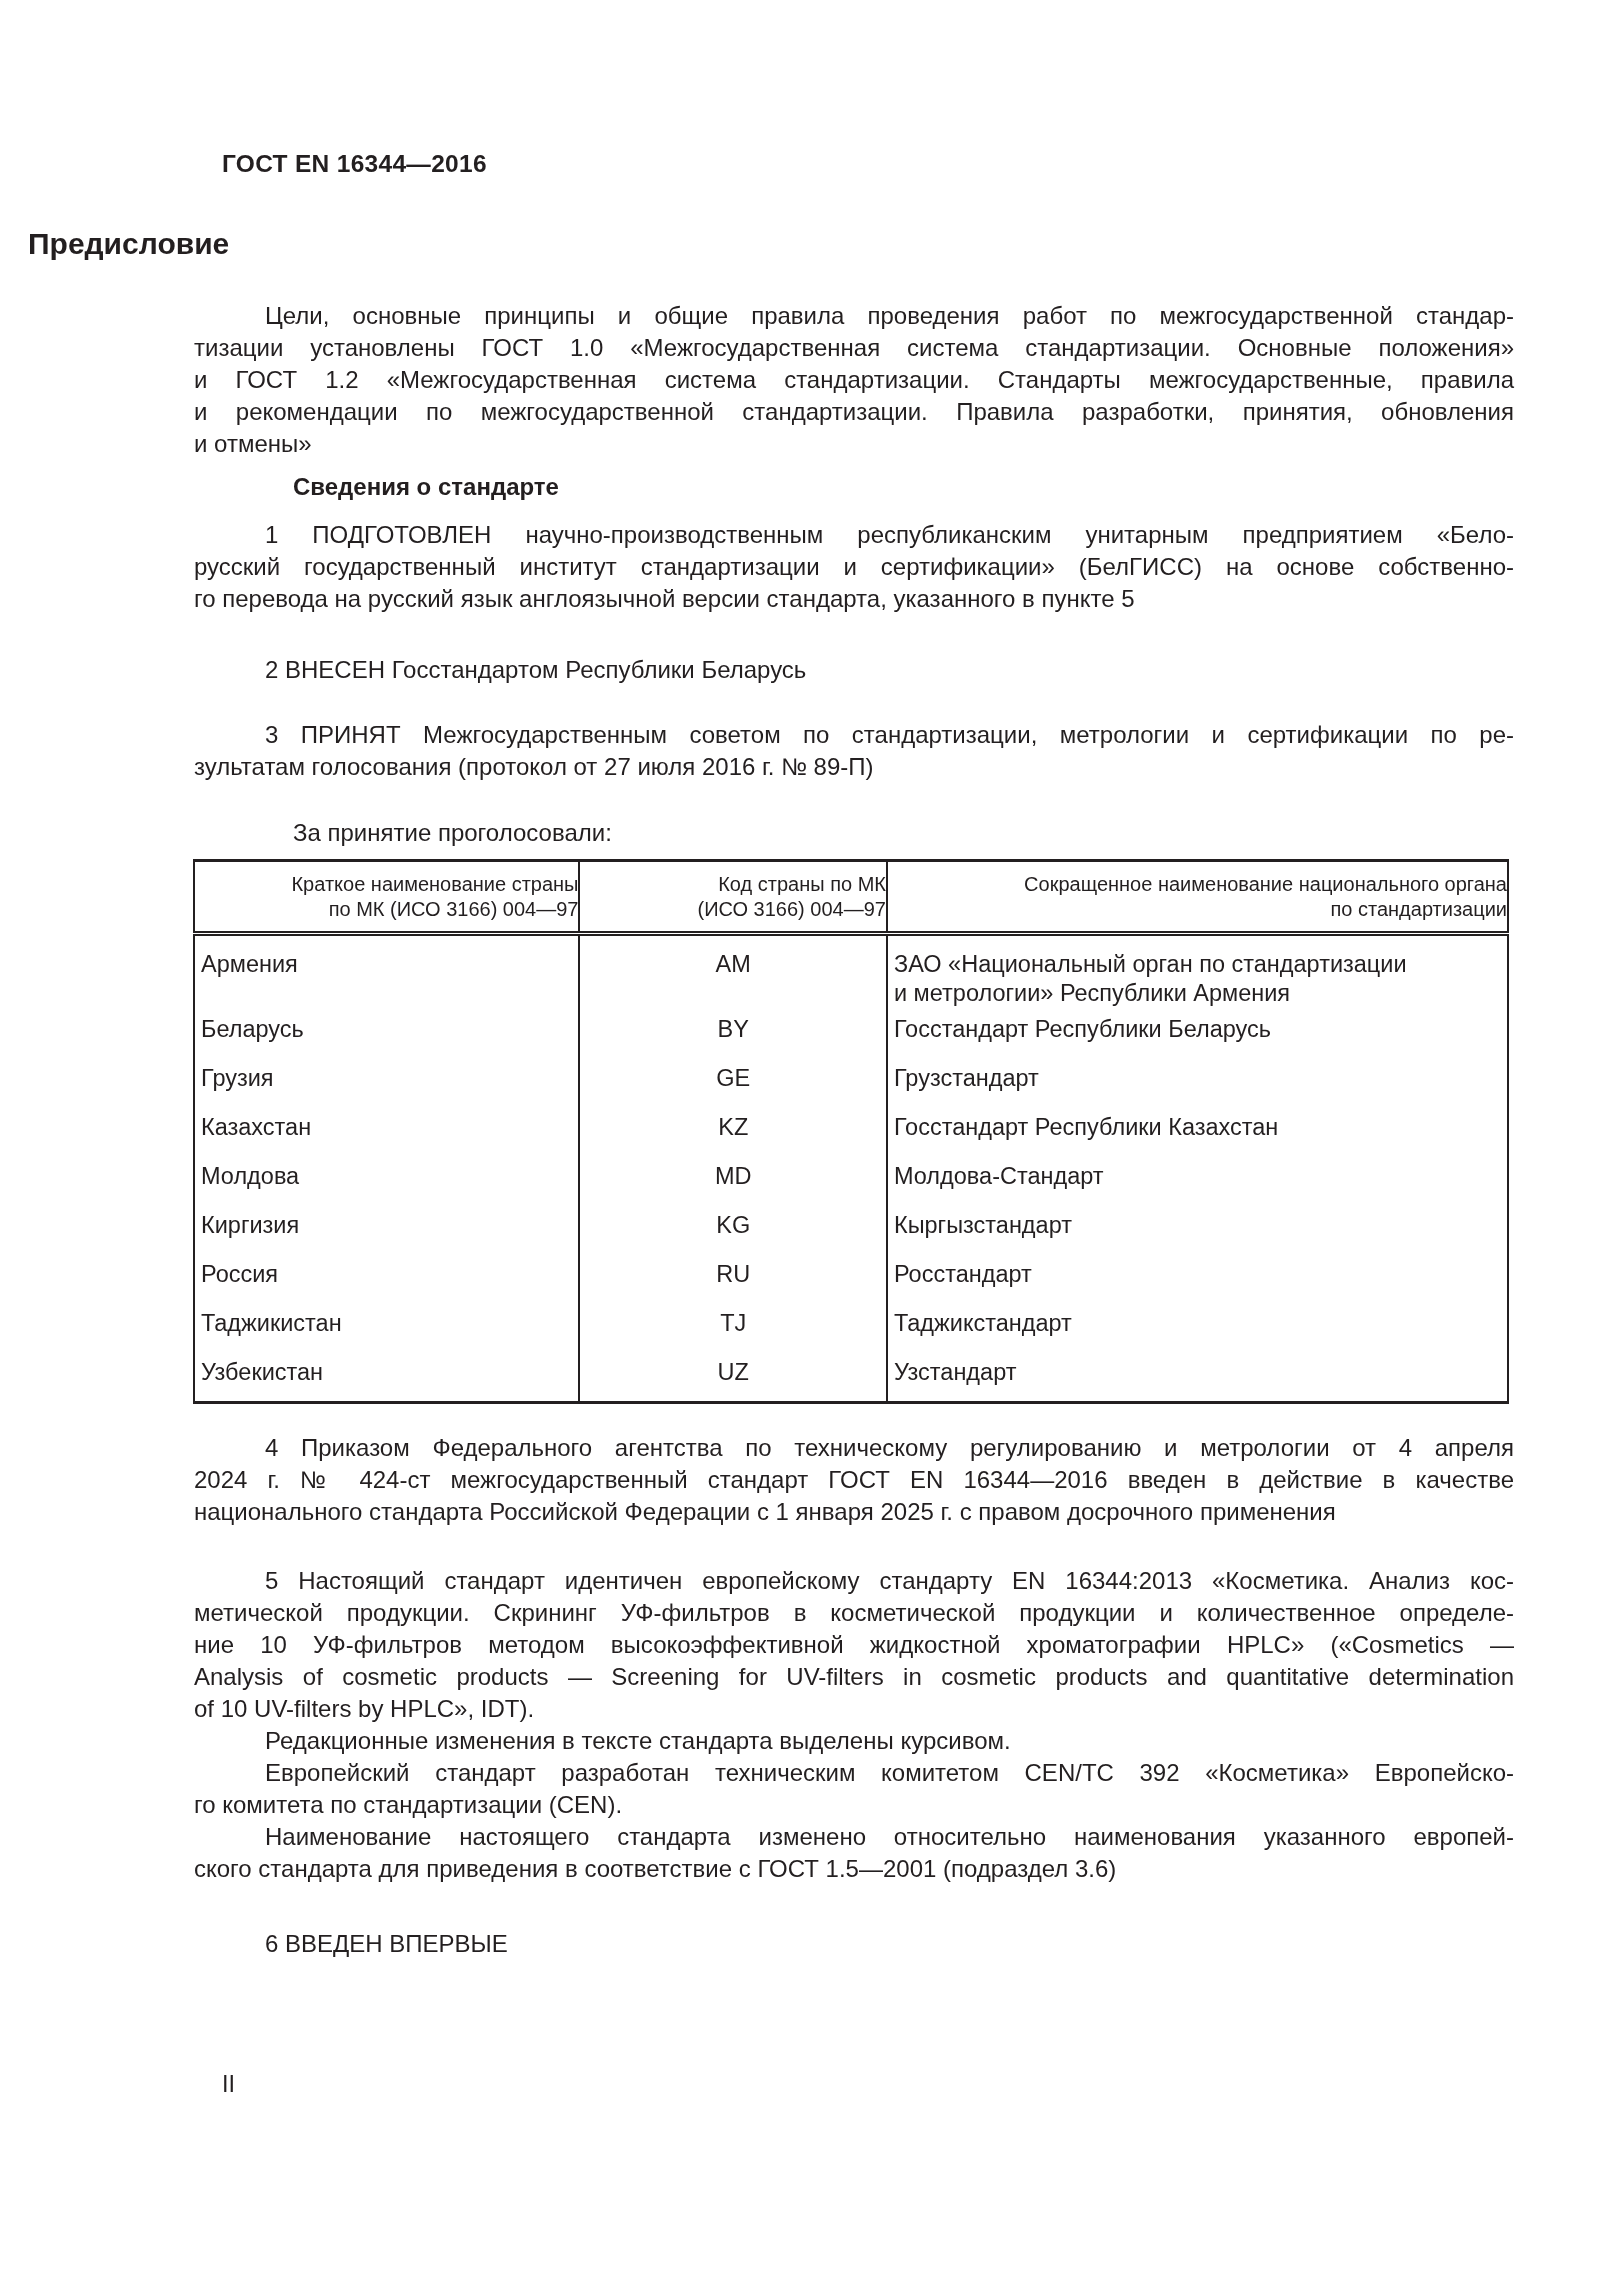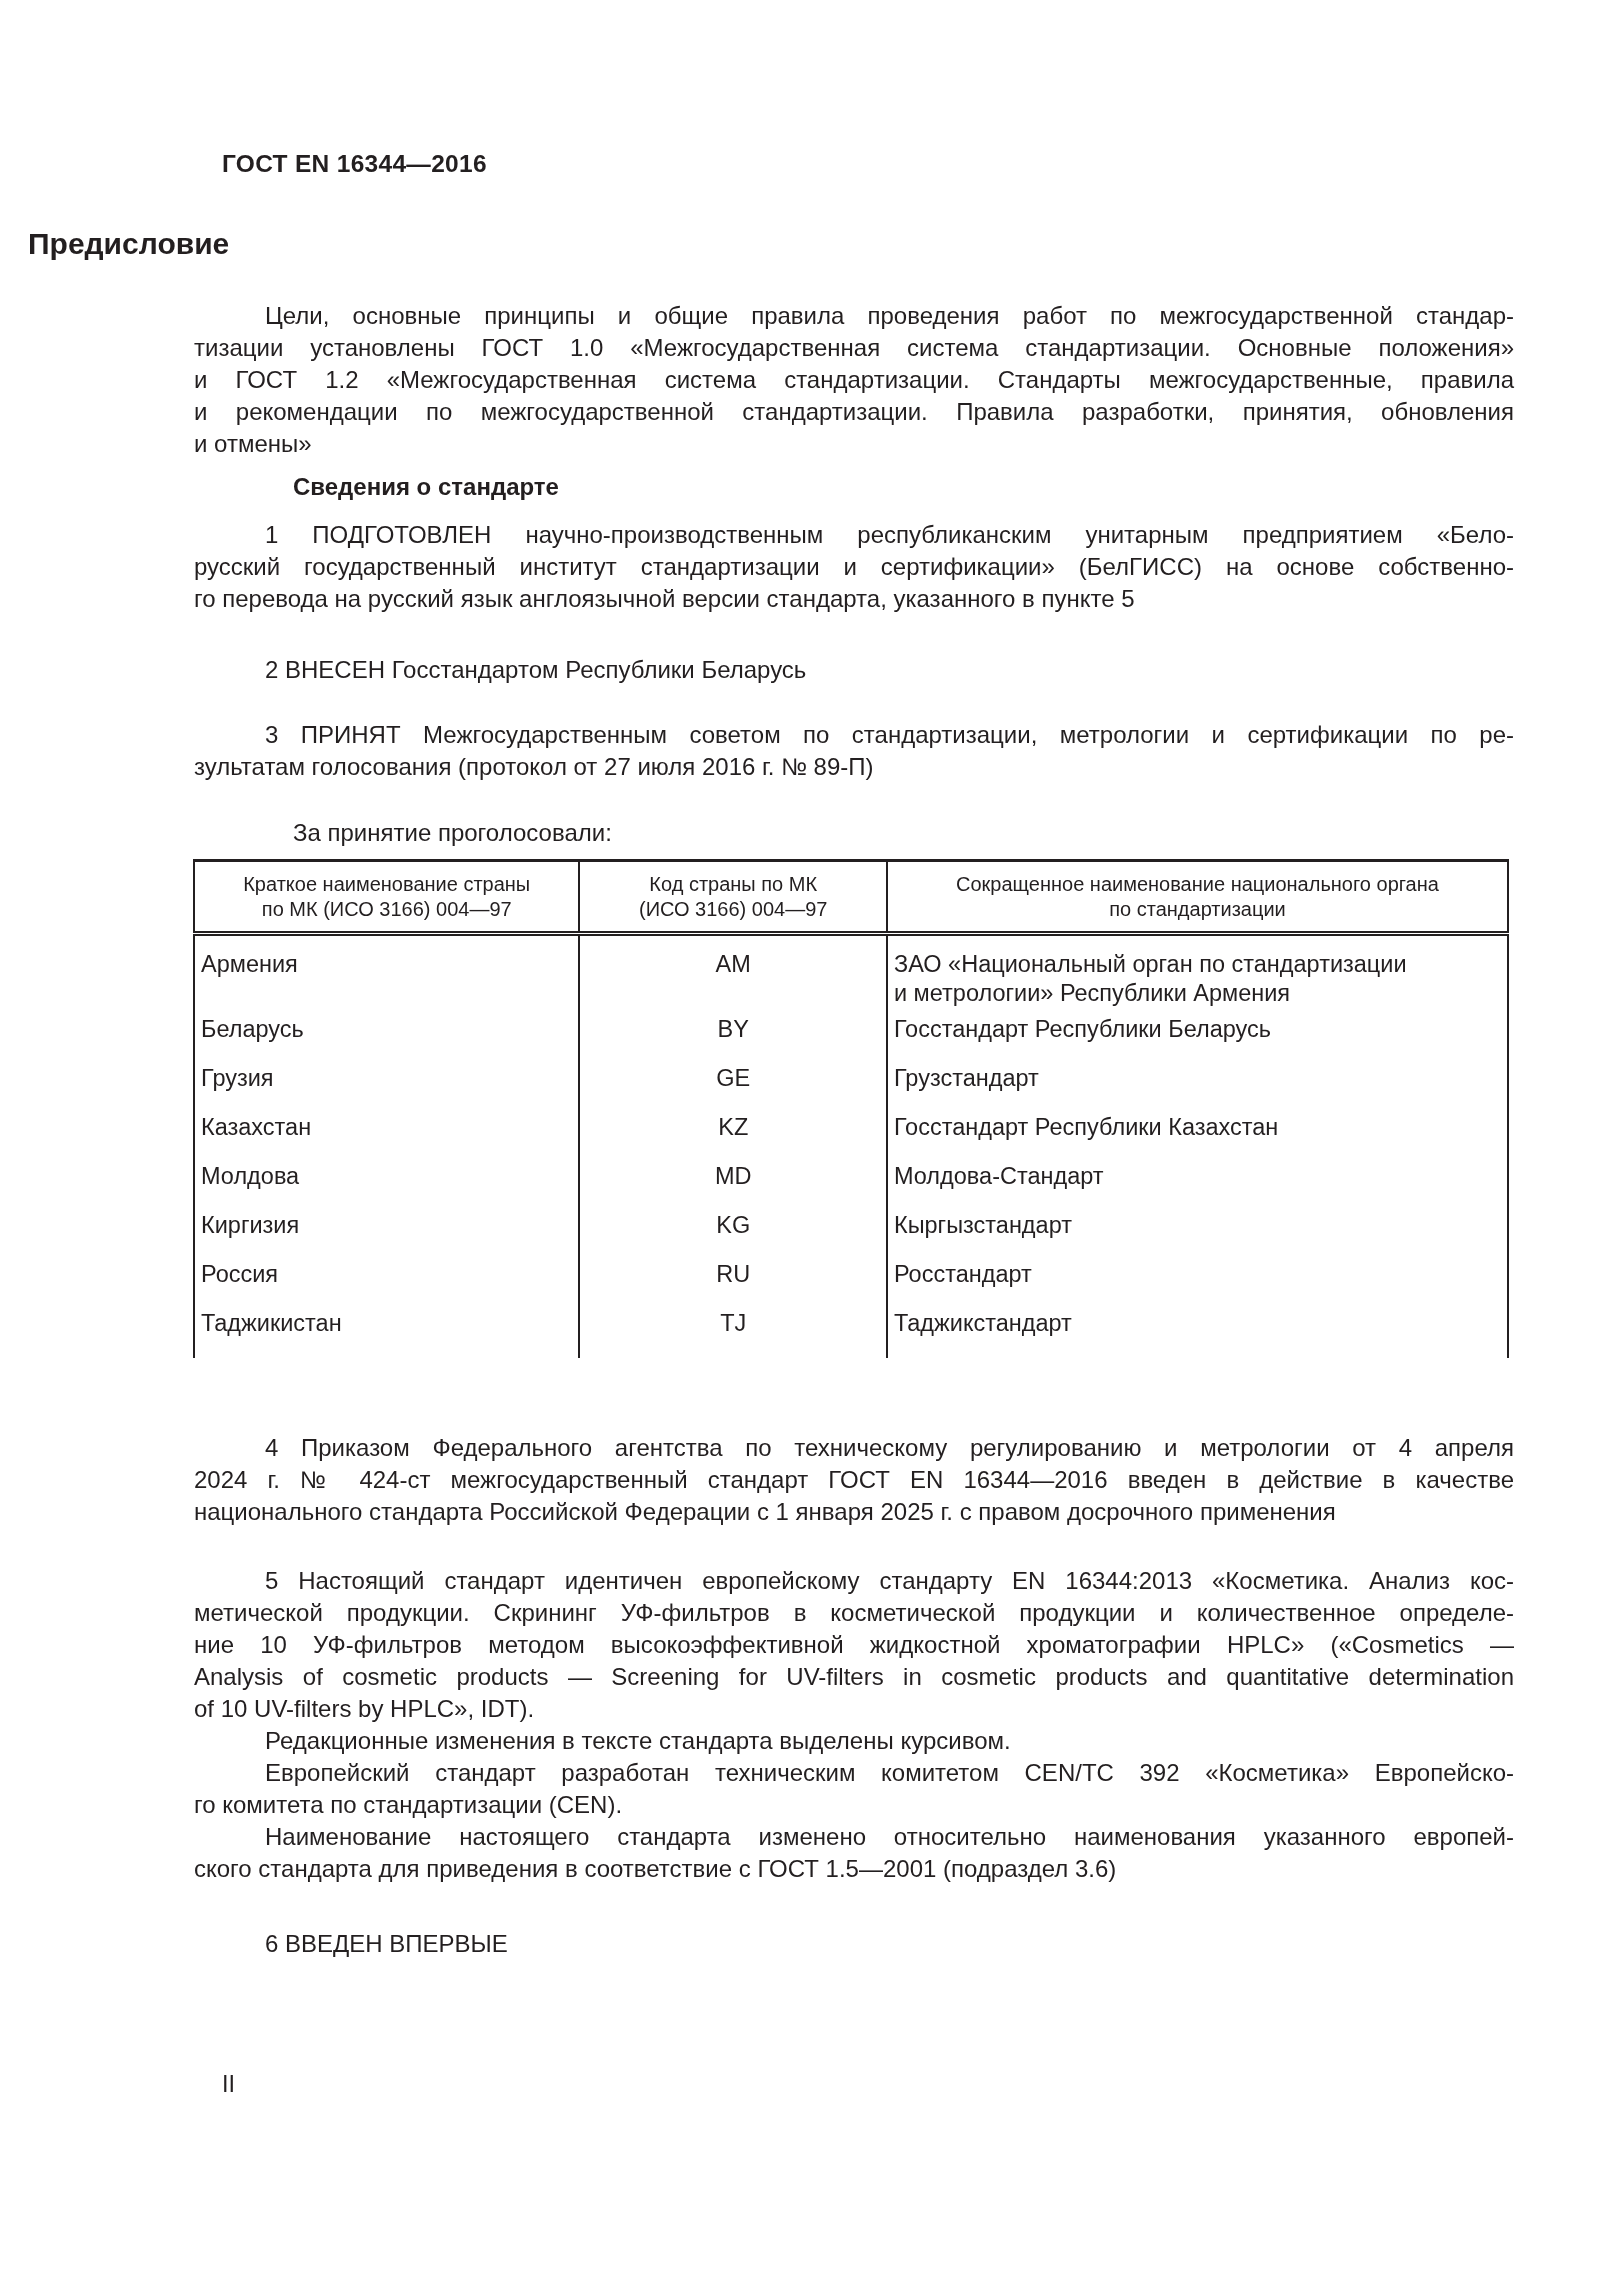--- a/index.html
+++ b/index.html
@@ -19,21 +19,21 @@
   .line.last { text-align-last:left; }
   .subhead { left:265px; top:473px; font-size:24px; font-weight:bold; }
   .vote-label { left:265px; top:819px; font-size:24px; }
 
   table.vote {
     position:absolute; left:193px; top:859px; width:1316px;
     border-collapse:collapse; font-size:23.5px;
   }
   table.vote th, table.vote td { border-left:2px solid #231f20; border-right:2px solid #231f20; }
   table.vote th {
-    font-weight:normal; font-size:20px; line-height:24.5px; text-align:center;
+    font-weight:normal; font-size:20px; line-height:24.5px; text-align:right;
     height:69px; padding:0; vertical-align:middle;
     border-top:3.9px solid #231f20; border-bottom:5.9px double #231f20;
   }
   table.vote td { padding:0 6px; vertical-align:top; line-height:29px; height:49px; }
   table.vote tr.first td { padding-top:13.7px; height:65px; }
   table.vote tr.lastrow td { border-bottom:3.9px solid #231f20; height:43px; }
   table.vote td.code { text-align:center; }
   col.c1 { width:386px; } col.c2 { width:308px; } col.c3 { width:622px; }
   .page-num { left:194px; top:2071px; font-size:23.5px; }
 </style>
@@ -117,20 +117,25 @@
     <tr>
       <td>Россия</td>
       <td class="code">RU</td>
       <td>Росстандарт</td>
     </tr>
     <tr>
       <td>Таджикистан</td>
       <td class="code">TJ</td>
       <td>Таджикстандарт</td>
     </tr>
+    <tr class="lastrow">
+      <td>Узбекистан</td>
+      <td class="code">UZ</td>
+      <td>Узстандарт</td>
+    </tr>
   </tbody>
 </table>
 
 <div class="para" style="top:1432px;">
   <span class="line"><span class="ind"></span><span>4 Приказом Федерального агентства по техническому регулированию и метрологии от 4 апреля</span></span>
   <span class="line">2024 г. № 424-ст межгосударственный стандарт ГОСТ EN 16344—2016 введен в действие в качестве</span>
   <span class="line last">национального стандарта Российской Федерации с 1 января 2025 г. с правом досрочного применения</span>
 </div>
 
 <div class="para" style="top:1565px;">

